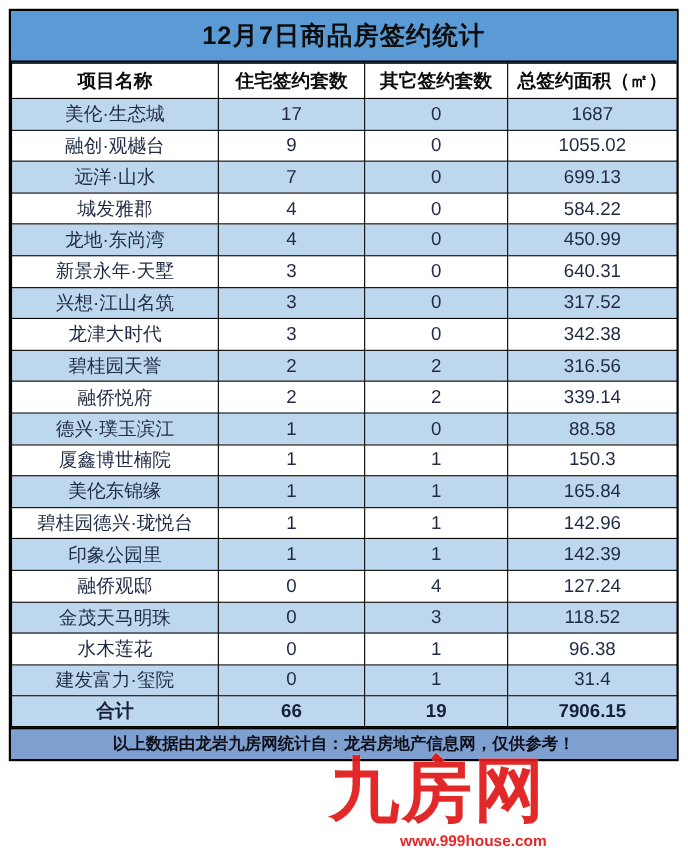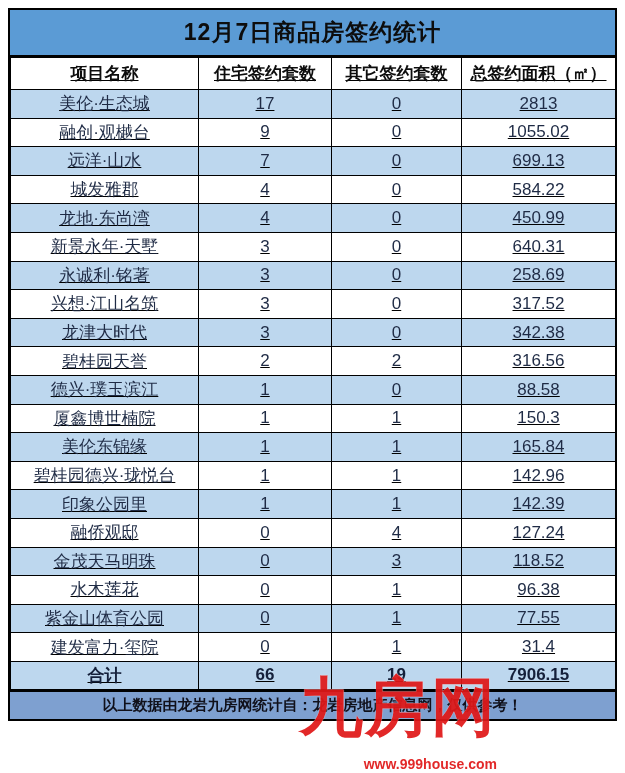--- a/index.html
+++ b/index.html
@@ -33,21 +33,20 @@
     justify-content: center;
     font-size: 23px;
     font-weight: bold;
     color: #0d0d0d;
     letter-spacing: 1px;
   }
   table.stats {
     width: 100%;
     border-collapse: collapse;
     table-layout: fixed;
-    text-decoration: underline;
   }
   table.stats col.c-name  { width: 188px; }
   table.stats col.c-res   { width: 133px; }
   table.stats col.c-other { width: 130px; }
   table.stats col.c-area  { width: 154px; }
   table.stats th, table.stats td {
     border: 1px solid #000000;
     text-align: center;
     vertical-align: middle;
     padding: 0 2px;
@@ -100,21 +99,21 @@
     color: #E01818;
     line-height: 0.95;
     letter-spacing: 2px;
     text-shadow: 0 0 1px #ffffff;
   }
   .watermark .wm-url {
     font-size: 14px;
     font-weight: bold;
     color: #E01818;
     line-height: 1.0;
-    margin-top: 19px;
+    margin-top: 8px;
   }
 </style>
 </head>
 <body>
 
 <div class="stage">
   <div class="sheet">
 
     <div class="title-bar">12月7日商品房签约统计</div>
 
@@ -131,21 +130,21 @@
           <th>住宅签约套数</th>
           <th>其它签约套数</th>
           <th>总签约面积（㎡）</th>
         </tr>
       </thead>
       <tbody>
           <tr>
             <td>美伦·生态城</td>
             <td>17</td>
             <td>0</td>
-            <td>2813</td>
+            <td>1687</td>
           </tr>
           <tr>
             <td>融创·观樾台</td>
             <td>9</td>
             <td>0</td>
             <td>1055.02</td>
           </tr>
           <tr>
             <td>远洋·山水</td>
             <td>7</td>
@@ -164,42 +163,42 @@
             <td>0</td>
             <td>450.99</td>
           </tr>
           <tr>
             <td>新景永年·天墅</td>
             <td>3</td>
             <td>0</td>
             <td>640.31</td>
           </tr>
           <tr>
-            <td>永诚利·铭著</td>
-            <td>3</td>
-            <td>0</td>
-            <td>258.69</td>
-          </tr>
-          <tr>
             <td>兴想·江山名筑</td>
             <td>3</td>
             <td>0</td>
             <td>317.52</td>
           </tr>
           <tr>
             <td>龙津大时代</td>
             <td>3</td>
             <td>0</td>
             <td>342.38</td>
           </tr>
           <tr>
             <td>碧桂园天誉</td>
             <td>2</td>
             <td>2</td>
             <td>316.56</td>
+          </tr>
+          <tr>
+            <td>融侨悦府</td>
+            <td>2</td>
+            <td>2</td>
+            <td>339.14</td>
           </tr>
           <tr>
             <td>德兴·璞玉滨江</td>
             <td>1</td>
             <td>0</td>
             <td>88.58</td>
           </tr>
           <tr>
             <td>厦鑫博世楠院</td>
             <td>1</td>
@@ -234,26 +233,20 @@
             <td>金茂天马明珠</td>
             <td>0</td>
             <td>3</td>
             <td>118.52</td>
           </tr>
           <tr>
             <td>水木莲花</td>
             <td>0</td>
             <td>1</td>
             <td>96.38</td>
-          </tr>
-          <tr>
-            <td>紫金山体育公园</td>
-            <td>0</td>
-            <td>1</td>
-            <td>77.55</td>
           </tr>
           <tr>
             <td>建发富力·玺院</td>
             <td>0</td>
             <td>1</td>
             <td>31.4</td>
           </tr>
         </tbody>
       <tfoot>
         <tr>

